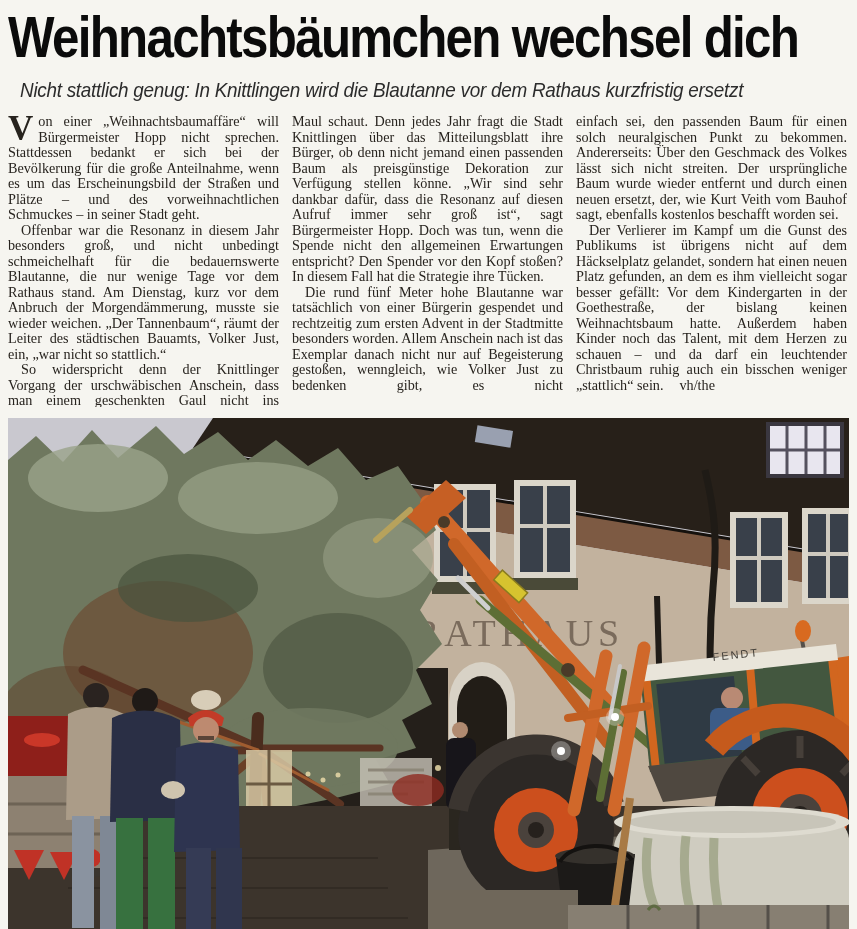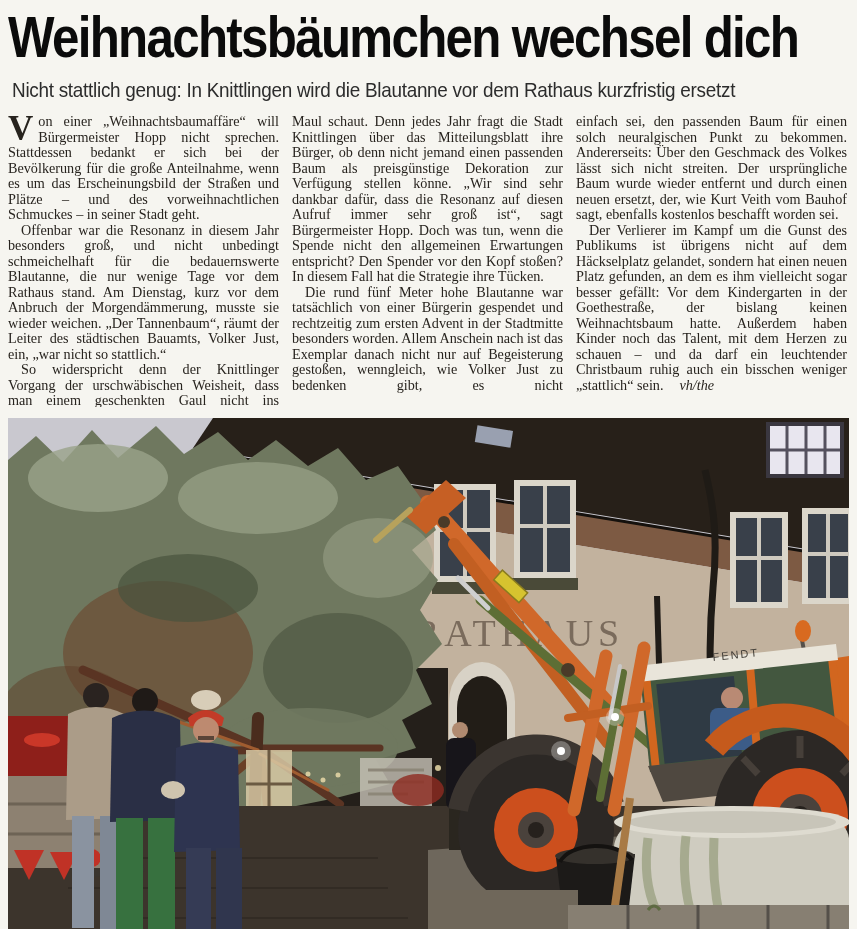--- a/index.html
+++ b/index.html
@@ -13,58 +13,58 @@
   
   .headline{
     margin:0;white-space:nowrap;line-height:54px;height:58px;
   }
   .headline .stretch{
     display:inline-block;transform:scaleX(0.85);transform-origin:left center;
     font-weight:bold;font-size:58px;letter-spacing:-2px;color:#0b0b0b;
     font-family:"Liberation Sans",sans-serif;
   }
   
-  .subheadline{margin:8px 0 0 4px;white-space:nowrap;line-height:26px;height:30px;}
+  .subheadline{margin:8px 0 0 12px;white-space:nowrap;line-height:26px;height:30px;font-style:italic;}
   .subheadline .stretch{
     display:inline-block;transform:scaleX(0.90);transform-origin:left center;
     font-size:21px;font-weight:normal;letter-spacing:-0.3px;color:#2c2c2c;
   }
   
   .columns{
     display:flex;gap:13px;margin-top:8px;height:293px;overflow:hidden;
     font-family:"Liberation Serif",serif;font-size:14.2px;line-height:15.5px;
     text-align:justify;color:#27231e;
   }
   .col{width:271px;}
   .col p{margin:0;text-indent:13px;}
   .col p.first{text-indent:0;}
   .col p.cont{text-align-last:justify;}
   .dropcap{
     float:left;font-weight:bold;font-size:35px;line-height:27px;
     padding:1px 5px 0 0;font-family:"Liberation Serif",serif;
   }
-  .byline{font-style:italic;padding-left:16px;white-space:nowrap;}
+  .byline{padding-left:16px;white-space:nowrap;}
   
   .photo{margin-top:11px;width:841px;height:517px;background:#2a2620;}
   .photo svg{display:block;}
 </style>
 </head>
 <body>
 
 <div class="page">
 
   <h1 class="headline"><span class="stretch">Weihnachtsbäumchen wechsel dich</span></h1>
 
   <h2 class="subheadline"><span class="stretch">Nicht stattlich genug: In Knittlingen wird die Blautanne vor dem Rathaus kurzfristig ersetzt</span></h2>
 
   <div class="columns">
     <div class="col">
       <p class="first"><span class="dropcap">V</span><span>on einer „Weihnachtsbaumaffäre“ will Bürgermeister Hopp nicht sprechen. Stattdessen bedankt er sich bei der Bevölkerung für die große Anteilnahme, wenn es um das Erscheinungsbild der Straßen und Plätze – und des vorweihnachtlichen Schmuckes – in seiner Stadt geht.</span></p>
       <p>Offenbar war die Resonanz in diesem Jahr besonders groß, und nicht unbedingt schmeichelhaft für die bedauernswerte Blautanne, die nur wenige Tage vor dem Rathaus stand. Am Dienstag, kurz vor dem Anbruch der Morgendämmerung, musste sie wieder weichen. „Der Tannenbaum“, räumt der Leiter des städtischen Bauamts, Volker Just, ein, „war nicht so stattlich.“</p>
-      <p class="cont">So widerspricht denn der Knittlinger Vorgang der urschwäbischen Weisheit, dass man einem geschenkten Gaul nicht ins</p>
+      <p class="cont">So widerspricht denn der Knittlinger Vorgang der urschwäbischen Anschein, dass man einem geschenkten Gaul nicht ins</p>
     </div>
     <div class="col">
       <p class="first">Maul schaut. Denn jedes Jahr fragt die Stadt Knittlingen über das Mitteilungsblatt ihre Bürger, ob denn nicht jemand einen passenden Baum als preisgünstige Dekoration zur Verfügung stellen könne. „Wir sind sehr dankbar dafür, dass die Resonanz auf diesen Aufruf immer sehr groß ist“, sagt Bürgermeister Hopp. Doch was tun, wenn die Spende nicht den allgemeinen Erwartungen entspricht? Den Spender vor den Kopf stoßen? In diesem Fall hat die Strategie ihre Tücken.</p>
       <p class="cont">Die rund fünf Meter hohe Blautanne war tatsächlich von einer Bürgerin gespendet und rechtzeitig zum ersten Advent in der Stadtmitte besonders worden. Allem Anschein nach ist das Exemplar danach nicht nur auf Begeisterung gestoßen, wenngleich, wie Volker Just zu bedenken gibt, es nicht</p>
     </div>
     <div class="col">
       <p class="first">einfach sei, den passenden Baum für einen solch neuralgischen Punkt zu bekommen. Andererseits: Über den Geschmack des Volkes lässt sich nicht streiten. Der ursprüngliche Baum wurde wieder entfernt und durch einen neuen ersetzt, der, wie Kurt Veith vom Bauhof sagt, ebenfalls kostenlos beschafft worden sei.</p>
       <p><span>Der Verlierer im Kampf um die Gunst des Publikums ist übrigens nicht auf dem Häckselplatz gelandet, sondern hat einen neuen Platz gefunden, an dem es ihm vielleicht sogar besser gefällt: Vor dem Kindergarten in der Goethestraße, der bislang keinen Weihnachtsbaum hatte. Außerdem haben Kinder noch das Talent, mit dem Herzen zu schauen – und da darf ein leuchtender Christbaum ruhig auch ein bisschen weniger „stattlich“ sein.</span><span class="byline">vh/the</span></p>
     </div>
   </div>

